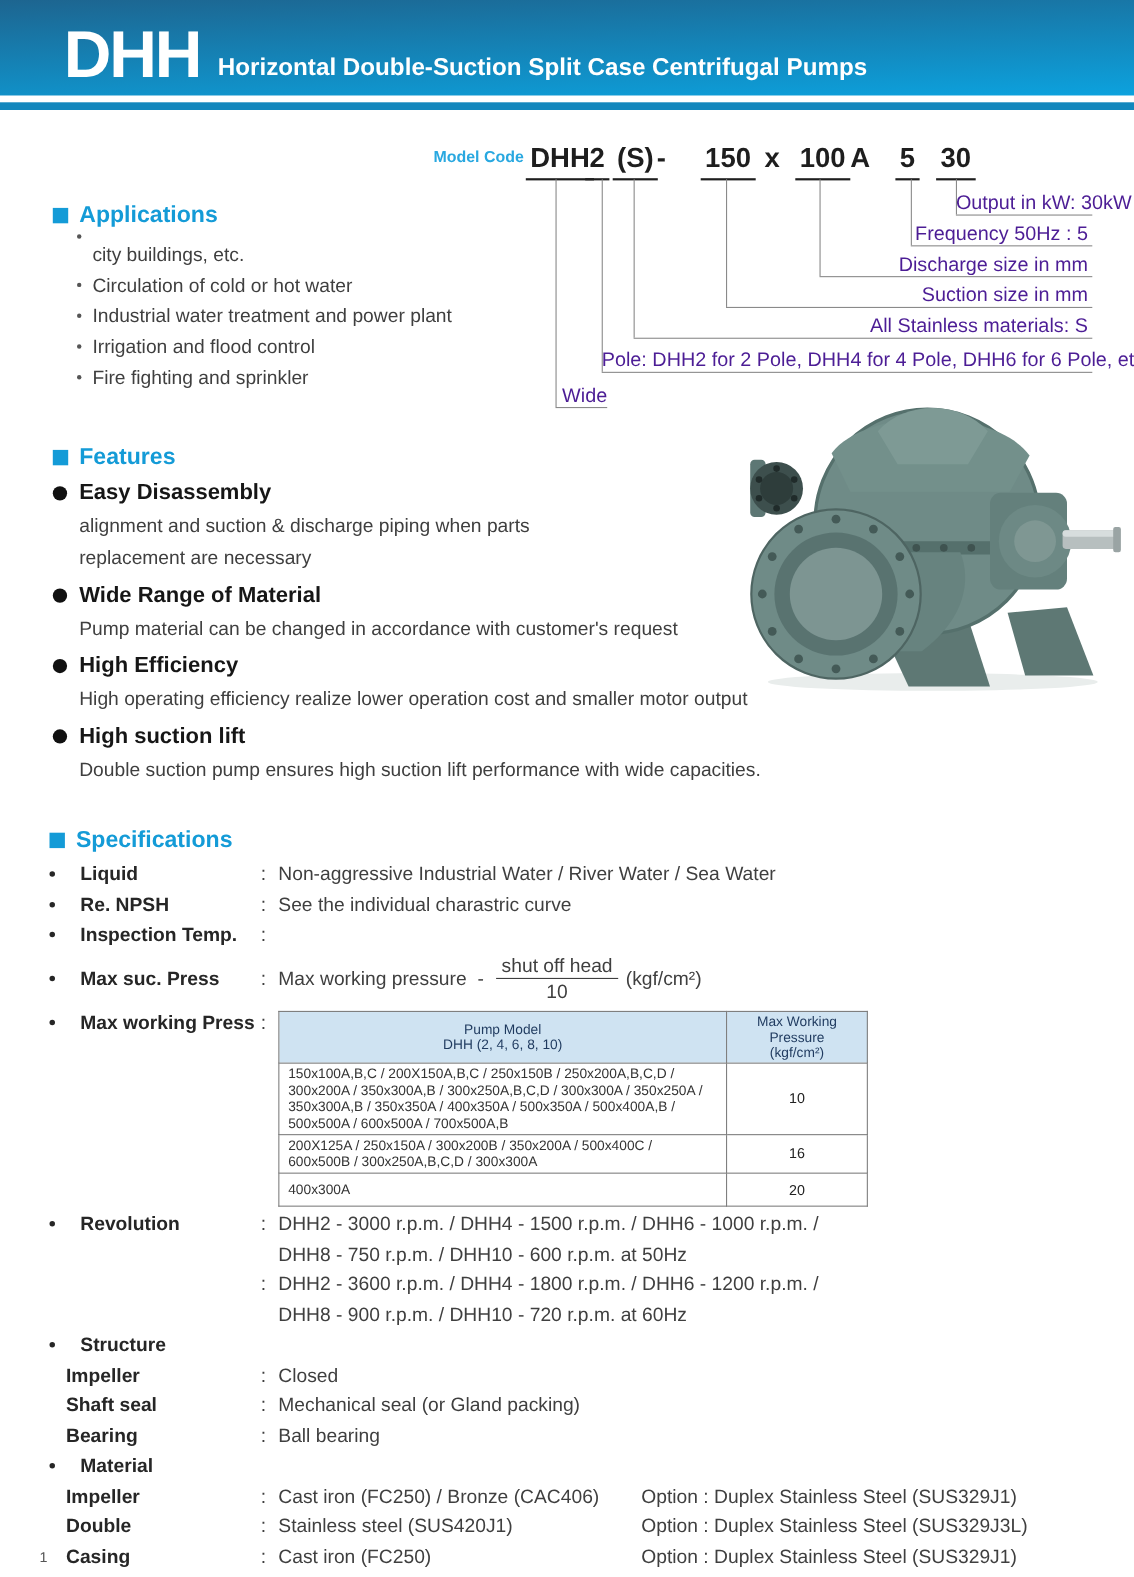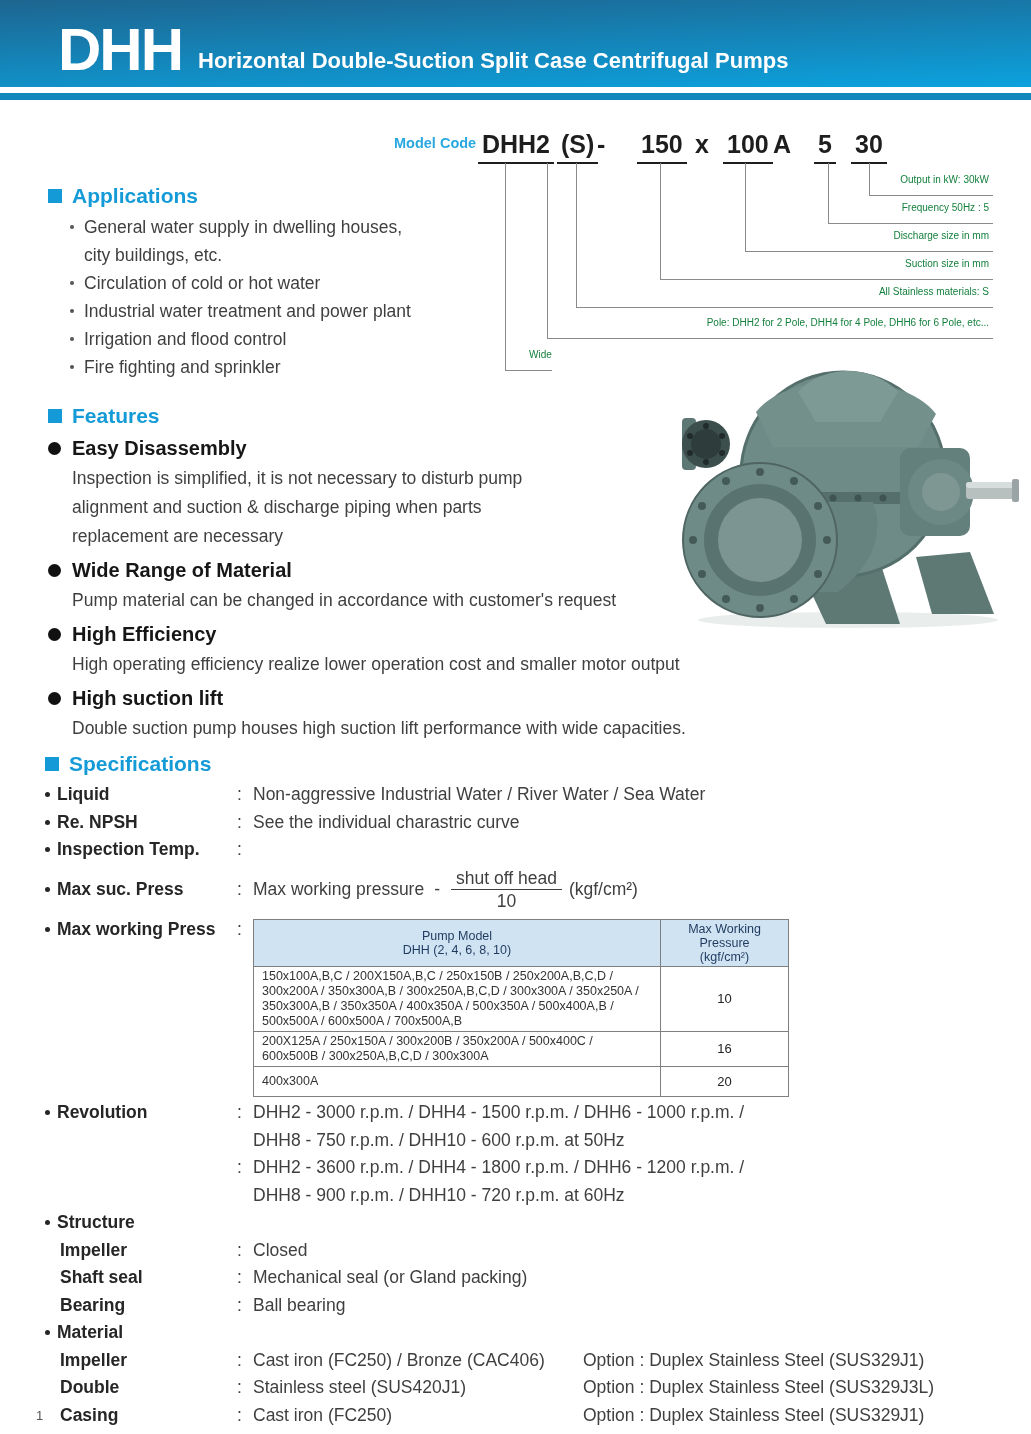--- a/index.html
+++ b/index.html
@@ -15,22 +15,22 @@
   .stripe-w{position:absolute;left:0;top:87px;width:100%;height:6px;background:#ffffff;}
   .stripe-b{position:absolute;left:0;top:93px;width:100%;height:7px;background:#1287bd;}
 
   
   .mc-label{position:absolute;left:394px;top:135px;font-size:14.5px;font-weight:bold;color:#29a8e0;}
   .mc-seg{position:absolute;top:129px;height:33px;line-height:30px;
           font-size:25px;font-weight:bold;color:#1e1e1e;white-space:nowrap;}
   .mc-seg.u{border-bottom:2.5px solid #1e1e1e;padding:0 4px;}
   .vline{position:absolute;width:1px;background:#8a8a8a;}
   .hline{position:absolute;height:1px;background:#8a8a8a;}
-  .co-label{position:absolute;font-size:10px;color:#15803d;text-align:right;
-            padding-right:4px;box-sizing:border-box;white-space:nowrap;padding-left:18px;}
+  .co-label{position:absolute;font-size:18px;color:#4c1d95;text-align:right;
+            padding-right:4px;box-sizing:border-box;white-space:nowrap;}
   .co-label.left{text-align:left;padding-right:0;}
 
   
   .sec-h{display:flex;align-items:center;gap:10px;font-size:21px;font-weight:bold;
          color:#149bd7;line-height:27px;margin-bottom:4px;}
   .sq{width:14px;height:14px;background:#149bd7;flex:0 0 auto;}
 
   .apps{position:absolute;left:48px;top:182px;width:580px;}
   .app-line{display:flex;align-items:center;font-size:17.5px;color:#3f3f3f;
             line-height:28px;padding-left:22px;}
@@ -45,21 +45,21 @@
 
   
   .pump{position:absolute;left:648px;top:352px;width:385px;height:285px;}
 
   
   .specs{position:absolute;left:45px;top:750px;width:965px;}
   .spec-row{display:grid;grid-template-columns:192px 16px 1fr;font-size:17.5px;
             line-height:27.5px;color:#3f3f3f;align-items:start;}
   .spec-row.indent{grid-template-columns:177px 16px 1fr;padding-left:15px;}
   .spec-row.mat{grid-template-columns:177px 16px 330px 1fr;padding-left:15px;}
-  .spec-label{font-weight:bold;color:#262626;display:flex;align-items:center;gap:7px;text-align:right;}
+  .spec-label{font-weight:bold;color:#262626;display:flex;align-items:center;gap:23px;text-align:right;}
   .bdot{width:5px;height:5px;border-radius:50%;background:#262626;flex:0 0 auto;}
   .maxsuc{align-items:center;min-height:52px;}
   .frac{display:inline-block;text-align:center;vertical-align:middle;margin:0 7px;line-height:22px;}
   .frac .num{display:block;border-bottom:1.5px solid #3f3f3f;padding:0 5px;}
   .frac .den{display:block;}
   .val-flex{display:flex;align-items:center;flex-wrap:nowrap;}
 
   .pm-table{border-collapse:collapse;margin:3px 0 2px 0;}
   .pm-table th,.pm-table td{border:1px solid #7f7f7f;}
   .pm-table th{background:#cfe3f2;color:#1f3a5f;font-size:12.5px;font-weight:normal;
@@ -117,21 +117,20 @@
   <div class="co-label" style="left:547px;top:317px;width:446px">Pole: DHH2 for 2 Pole, DHH4 for 4 Pole, DHH6 for 6 Pole, etc...</div>
   <div class="co-label left" style="left:511px;top:349px;width:60px">Wide</div>
 
   <section class="apps">
     <div class="sec-h">
       <span class="sq"></span>
       <span>Applications</span>
     </div>
     <div class="app-line">
         <span class="mdot"></span>
-        <span>General water supply in dwelling houses,</span>
       </div>
     <div class="app-line cont">
         <span>city buildings, etc.</span>
       </div>
     <div class="app-line">
         <span class="mdot"></span>
         <span>Circulation of cold or hot water</span>
       </div>
     <div class="app-line">
         <span class="mdot"></span>
@@ -150,21 +149,20 @@
   <section class="feats">
     <div class="sec-h">
       <span class="sq"></span>
       <span>Features</span>
     </div>
     <div class="feat-title">
         <span class="dot"></span>
         <span>Easy Disassembly</span>
       </div>
     <div class="feat-body">
-      <div>Inspection is simplified, it is not necessary to disturb pump</div>
       <div>alignment and suction &amp; discharge piping when parts</div>
       <div>replacement are necessary</div>
     </div>
     <div class="feat-title">
         <span class="dot"></span>
         <span>Wide Range of Material</span>
       </div>
     <div class="feat-body">
       <div>Pump material can be changed in accordance with customer's request</div>
     </div>
@@ -173,21 +171,21 @@
         <span>High Efficiency</span>
       </div>
     <div class="feat-body">
       <div>High operating efficiency realize lower operation cost and smaller motor output</div>
     </div>
     <div class="feat-title">
         <span class="dot"></span>
         <span>High suction lift</span>
       </div>
     <div class="feat-body">
-      <div>Double suction pump houses high suction lift performance with wide capacities.</div>
+      <div>Double suction pump ensures high suction lift performance with wide capacities.</div>
     </div>
   </section>
 
   <svg class="pump" viewBox="0 0 385 285" xmlns="http://www.w3.org/2000/svg">
     <ellipse cx="200" cy="268" rx="150" ry="8" fill="#e9edec"></ellipse>
     <polygon points="150,212 178,272 252,272 232,210" fill="#5e7874"></polygon>
     <polygon points="268,205 284,262 346,262 322,200" fill="#5e7874"></polygon>
     <circle cx="195" cy="122" r="102" fill="#6f8b87"></circle>
     <circle cx="195" cy="122" r="102" fill="none" stroke="#55706c" stroke-width="3"></circle>
     <path d="M108 60 C 140 18, 255 18, 288 62 L 270 95 L 125 95 Z" fill="#73908b"></path>

